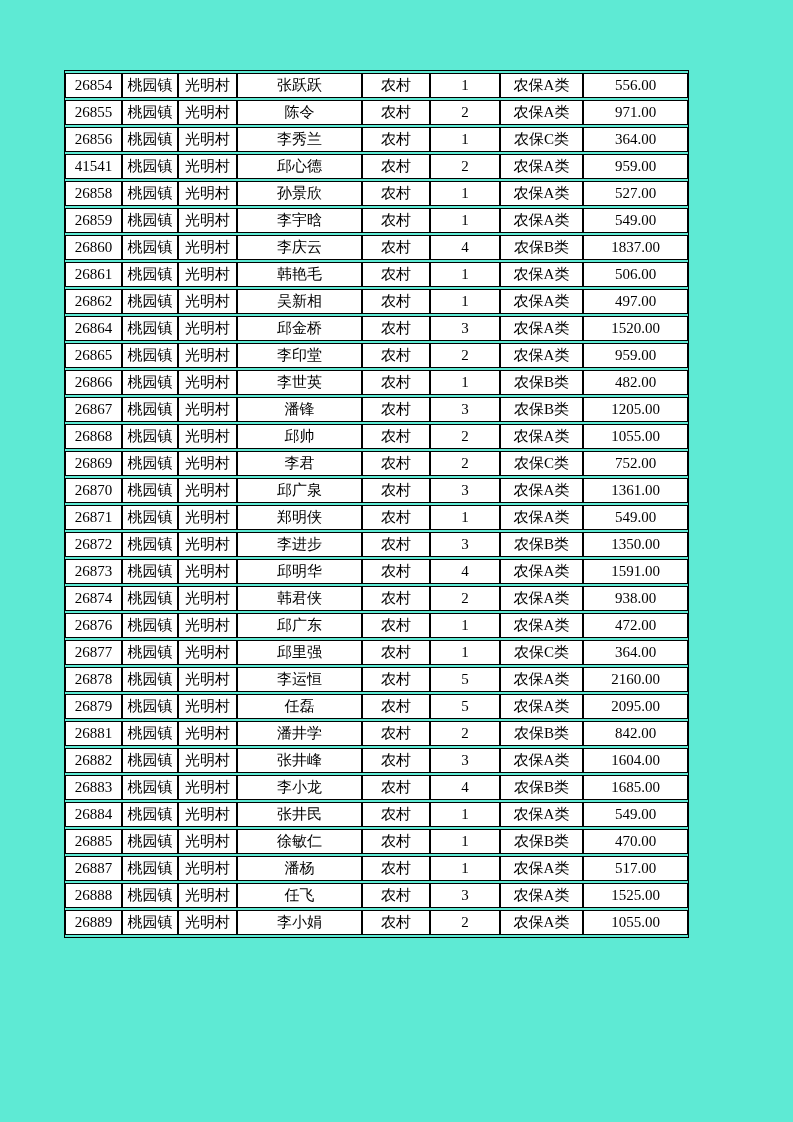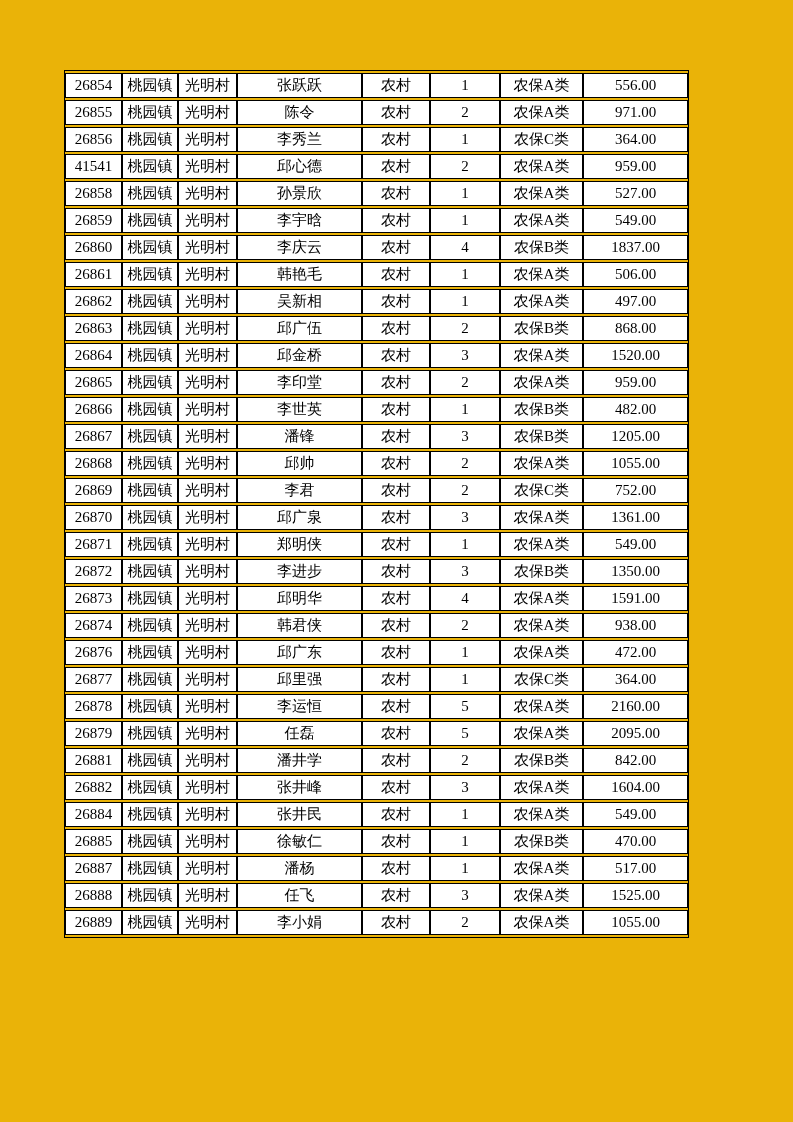--- a/index.html
+++ b/index.html
@@ -4,21 +4,21 @@
 <style>
   html, body {
     margin: 0;
     padding: 0;
     background: #ffffff;
   }
   .page {
     position: relative;
     width: 793px;
     height: 1122px;
-    background: #eab308;
+    background: #5eead4;
     color: #000000;
     font-family: "Liberation Serif", "DejaVu Serif", serif;
     overflow: hidden;
   }
   table.grid {
     position: absolute;
     left: 65px;
     top: 71px;
     width: 623px;
     table-layout: fixed;
@@ -150,30 +150,20 @@
           <td>26862</td>
           <td>桃园镇</td>
           <td>光明村</td>
           <td>吴新相</td>
           <td>农村</td>
           <td>1</td>
           <td>农保A类</td>
           <td>497.00</td>
         </tr>
         <tr>
-          <td>26863</td>
-          <td>桃园镇</td>
-          <td>光明村</td>
-          <td>邱广伍</td>
-          <td>农村</td>
-          <td>2</td>
-          <td>农保B类</td>
-          <td>868.00</td>
-        </tr>
-        <tr>
           <td>26864</td>
           <td>桃园镇</td>
           <td>光明村</td>
           <td>邱金桥</td>
           <td>农村</td>
           <td>3</td>
           <td>农保A类</td>
           <td>1520.00</td>
         </tr>
         <tr>
@@ -328,20 +318,30 @@
         </tr>
         <tr>
           <td>26882</td>
           <td>桃园镇</td>
           <td>光明村</td>
           <td>张井峰</td>
           <td>农村</td>
           <td>3</td>
           <td>农保A类</td>
           <td>1604.00</td>
+        </tr>
+        <tr>
+          <td>26883</td>
+          <td>桃园镇</td>
+          <td>光明村</td>
+          <td>李小龙</td>
+          <td>农村</td>
+          <td>4</td>
+          <td>农保B类</td>
+          <td>1685.00</td>
         </tr>
         <tr>
           <td>26884</td>
           <td>桃园镇</td>
           <td>光明村</td>
           <td>张井民</td>
           <td>农村</td>
           <td>1</td>
           <td>农保A类</td>
           <td>549.00</td>

